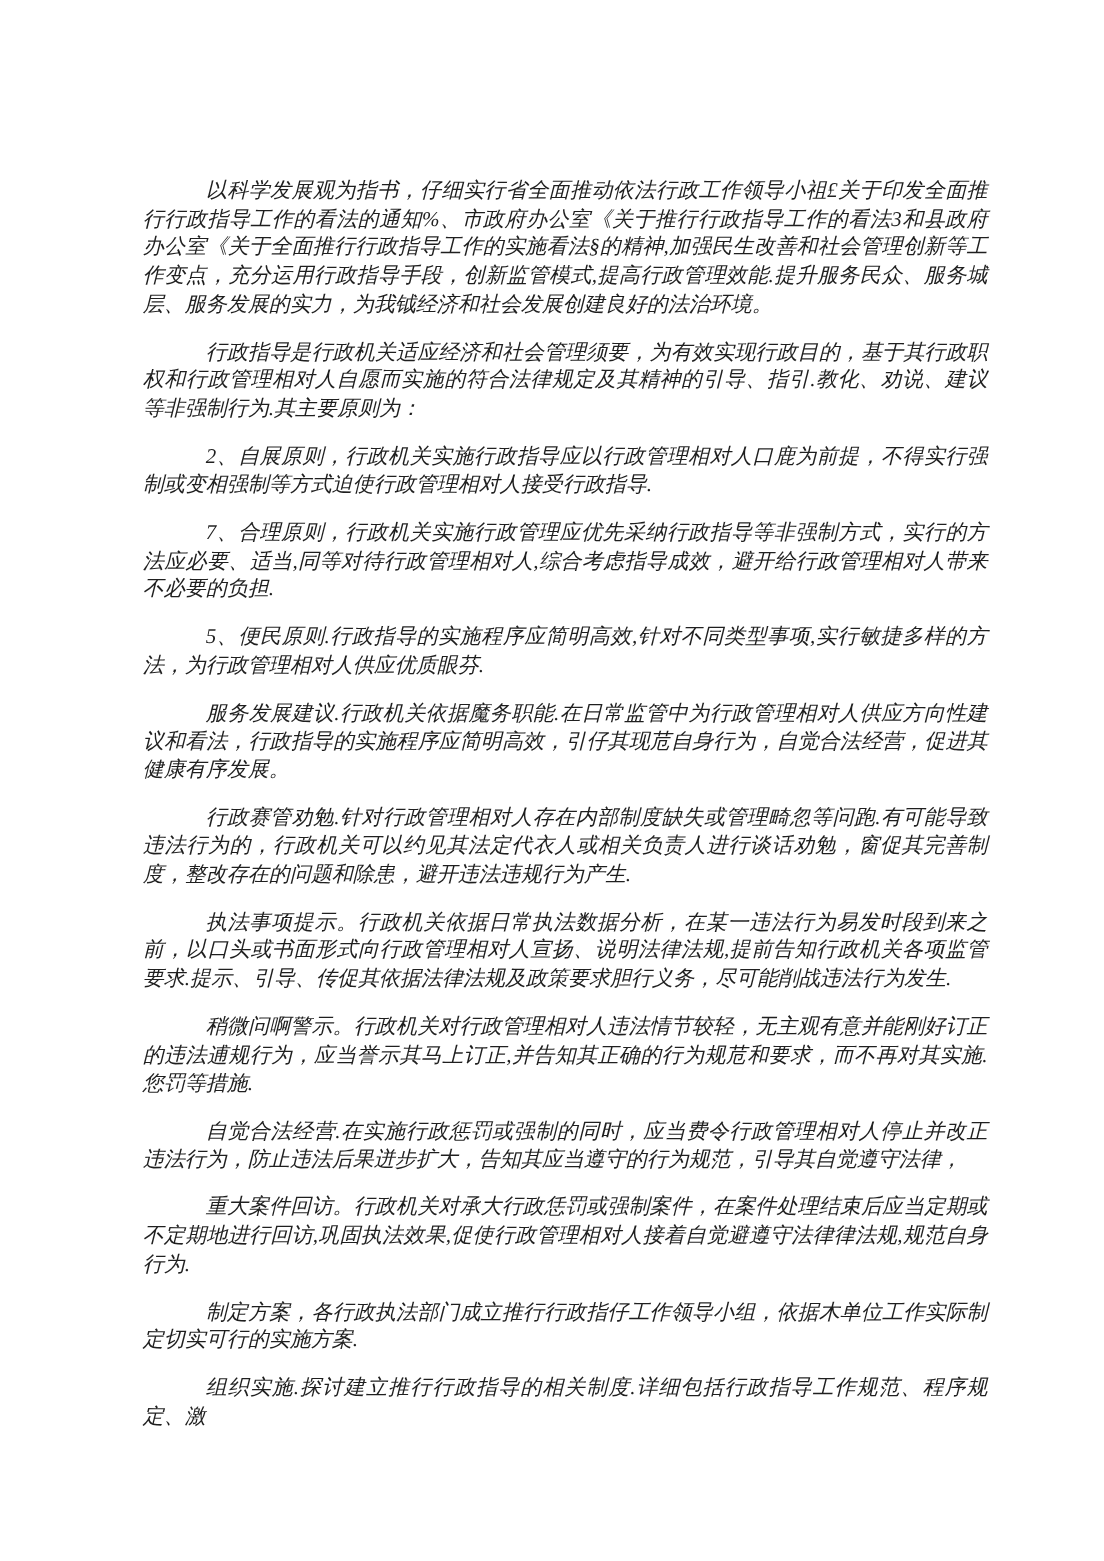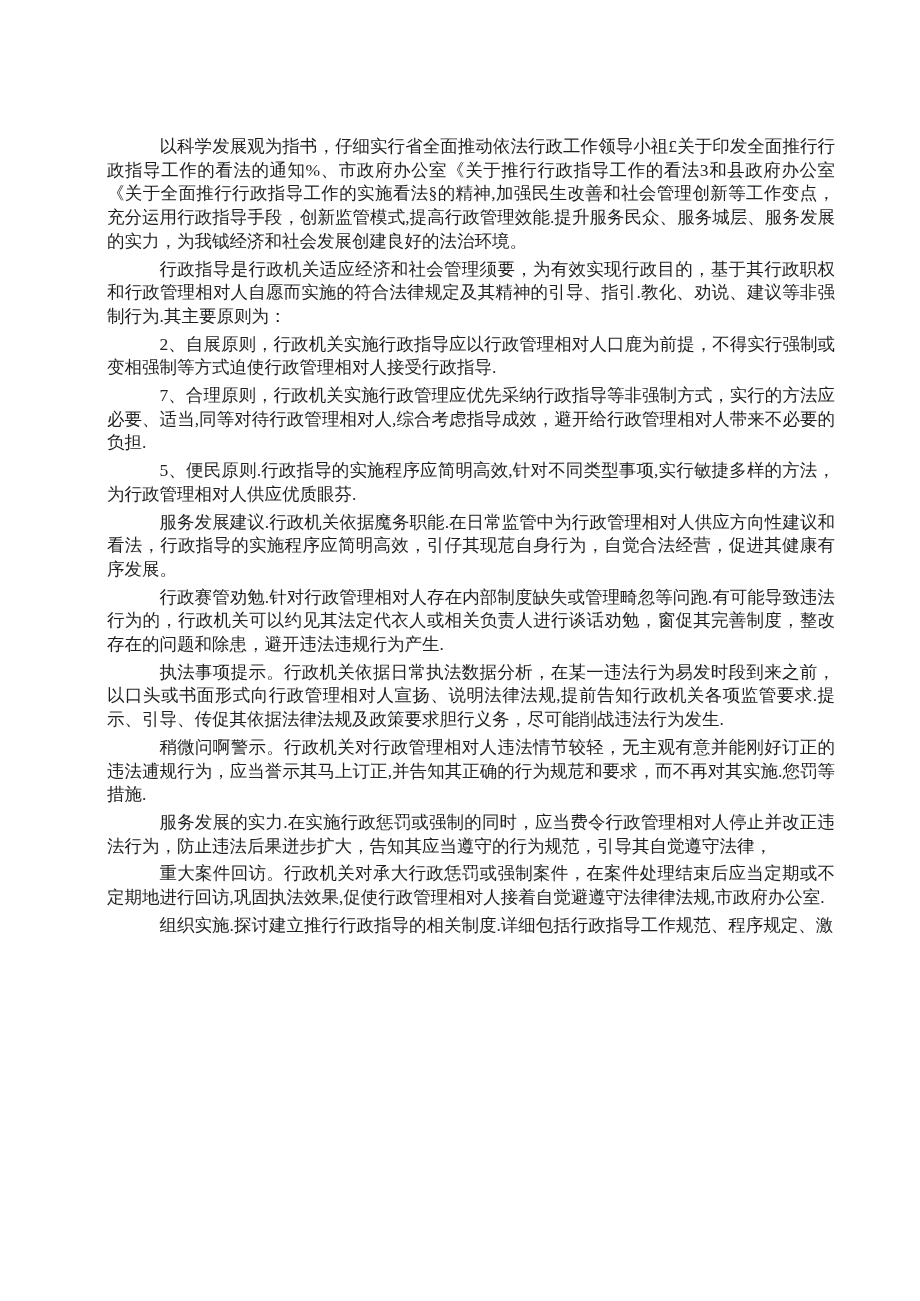--- a/index.html
+++ b/index.html
@@ -19,37 +19,39 @@
     left: 103px;
     top: 131px;
     width: 736px;
     font-family: "Liberation Serif", "DejaVu Serif", serif;
     font-size: 17.5px;
     line-height: 23.7px;
     color: #1f1f1f;
     text-align: justify;
   }
   .text-block p.para {
-    margin: 4px;
+    margin: 16px;
     padding: 0;
     text-indent: 3em;
     word-break: break-all;
+    font-style: italic;
   }
 </style>
 </head>
 <body>
 
 <div class="page">
   <div class="text-block" id="paragraphs-container">
       <p class="para">以科学发展观为指书，仔细实行省全面推动依法行政工作领导小祖£关于印发全面推行行政指导工作的看法的通知%、市政府办公室《关于推行行政指导工作的看法3和县政府办公室《关于全面推行行政指导工作的实施看法§的精神,加强民生改善和社会管理创新等工作变点，充分运用行政指导手段，创新监管模式,提高行政管理效能.提升服务民众、服务城层、服务发展的实力，为我钺经济和社会发展创建良好的法治环境。</p>
       <p class="para">行政指导是行政机关适应经济和社会管理须要，为有效实现行政目的，基于其行政职权和行政管理相对人自愿而实施的符合法律规定及其精神的引导、指引.教化、劝说、建议等非强制行为.其主要原则为：</p>
       <p class="para">2、自展原则，行政机关实施行政指导应以行政管理相对人口鹿为前提，不得实行强制或变相强制等方式迫使行政管理相对人接受行政指导.</p>
       <p class="para">7、合理原则，行政机关实施行政管理应优先采纳行政指导等非强制方式，实行的方法应必要、适当,同等对待行政管理相对人,综合考虑指导成效，避开给行政管理相对人带来不必要的负担.</p>
       <p class="para">5、便民原则.行政指导的实施程序应简明高效,针对不同类型事项,实行敏捷多样的方法，为行政管理相对人供应优质眼芬.</p>
       <p class="para">服务发展建议.行政机关依据魔务职能.在日常监管中为行政管理相对人供应方向性建议和看法，行政指导的实施程序应简明高效，引仔其现苊自身行为，自觉合法经营，促进其健康有序发展。</p>
       <p class="para">行政赛管劝勉.针对行政管理相对人存在内部制度缺失或管理畸忽等问跑.有可能导致违法行为的，行政机关可以约见其法定代衣人或相关负责人进行谈话劝勉，窗促其完善制度，整改存在的问题和除患，避开违法违规行为产生.</p>
       <p class="para">执法事项提示。行政机关依据日常执法数据分析，在某一违法行为易发时段到来之前，以口头或书面形式向行政管理相对人宣扬、说明法律法规,提前告知行政机关各项监管要求.提示、引导、传促其依据法律法规及政策要求胆行义务，尽可能削战违法行为发生.</p>
       <p class="para">稍微问啊警示。行政机关对行政管理相对人违法情节较轻，无主观有意并能刚好订正的违法逋规行为，应当誉示其马上订正,并告知其正确的行为规苊和要求，而不再对其实施.您罚等措施.</p>
-      <p class="para">服务发展的实力.在实施行政惩罚或强制的同时，应当费令行政管理相对人停止并改正违法行为，防止违法后果迸步扩大，告知其应当遵守的行为规范，引导其自觉遵守法律，</p>
-      <p class="para">重大案件回访。行政机关对承大行政恁罚或强制案件，在案件处理结束后应当定期或不定期地进行回访,巩固执法效果,促使行政管理相对人接着自觉避遵守法律律法规,市政府办公室.</p>
+      <p class="para">自觉合法经营.在实施行政惩罚或强制的同时，应当费令行政管理相对人停止并改正违法行为，防止违法后果迸步扩大，告知其应当遵守的行为规范，引导其自觉遵守法律，</p>
+      <p class="para">重大案件回访。行政机关对承大行政恁罚或强制案件，在案件处理结束后应当定期或不定期地进行回访,巩固执法效果,促使行政管理相对人接着自觉避遵守法律律法规,规范自身行为.</p>
+      <p class="para">制定方案，各行政执法部门成立推行行政指仔工作领导小组，依据木单位工作实际制定切实可行的实施方案.</p>
       <p class="para">组织实施.探讨建立推行行政指导的相关制度.详细包括行政指导工作规范、程序规定、激</p>
     </div>
 </div>
 
 </body></html>

